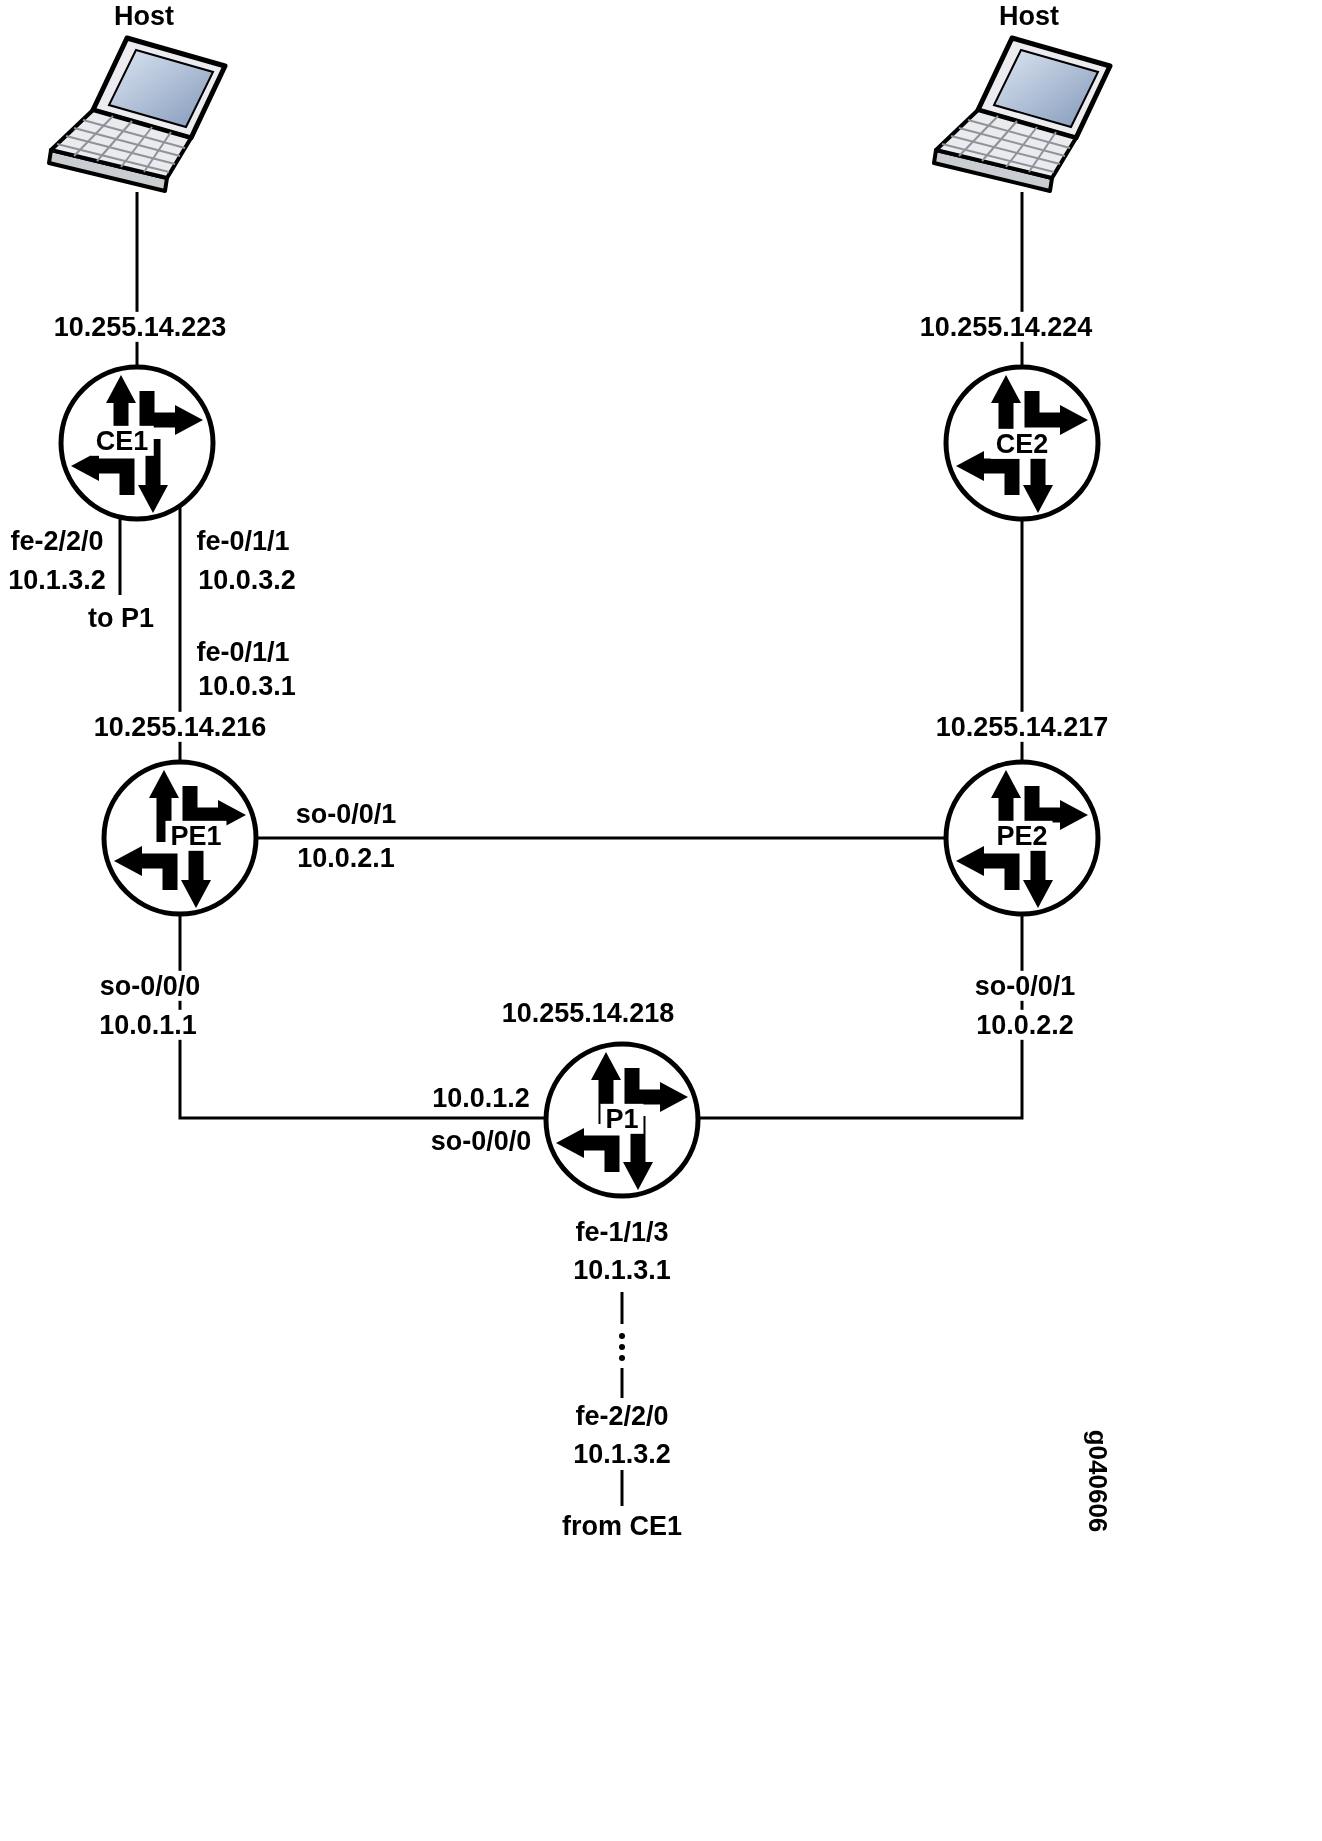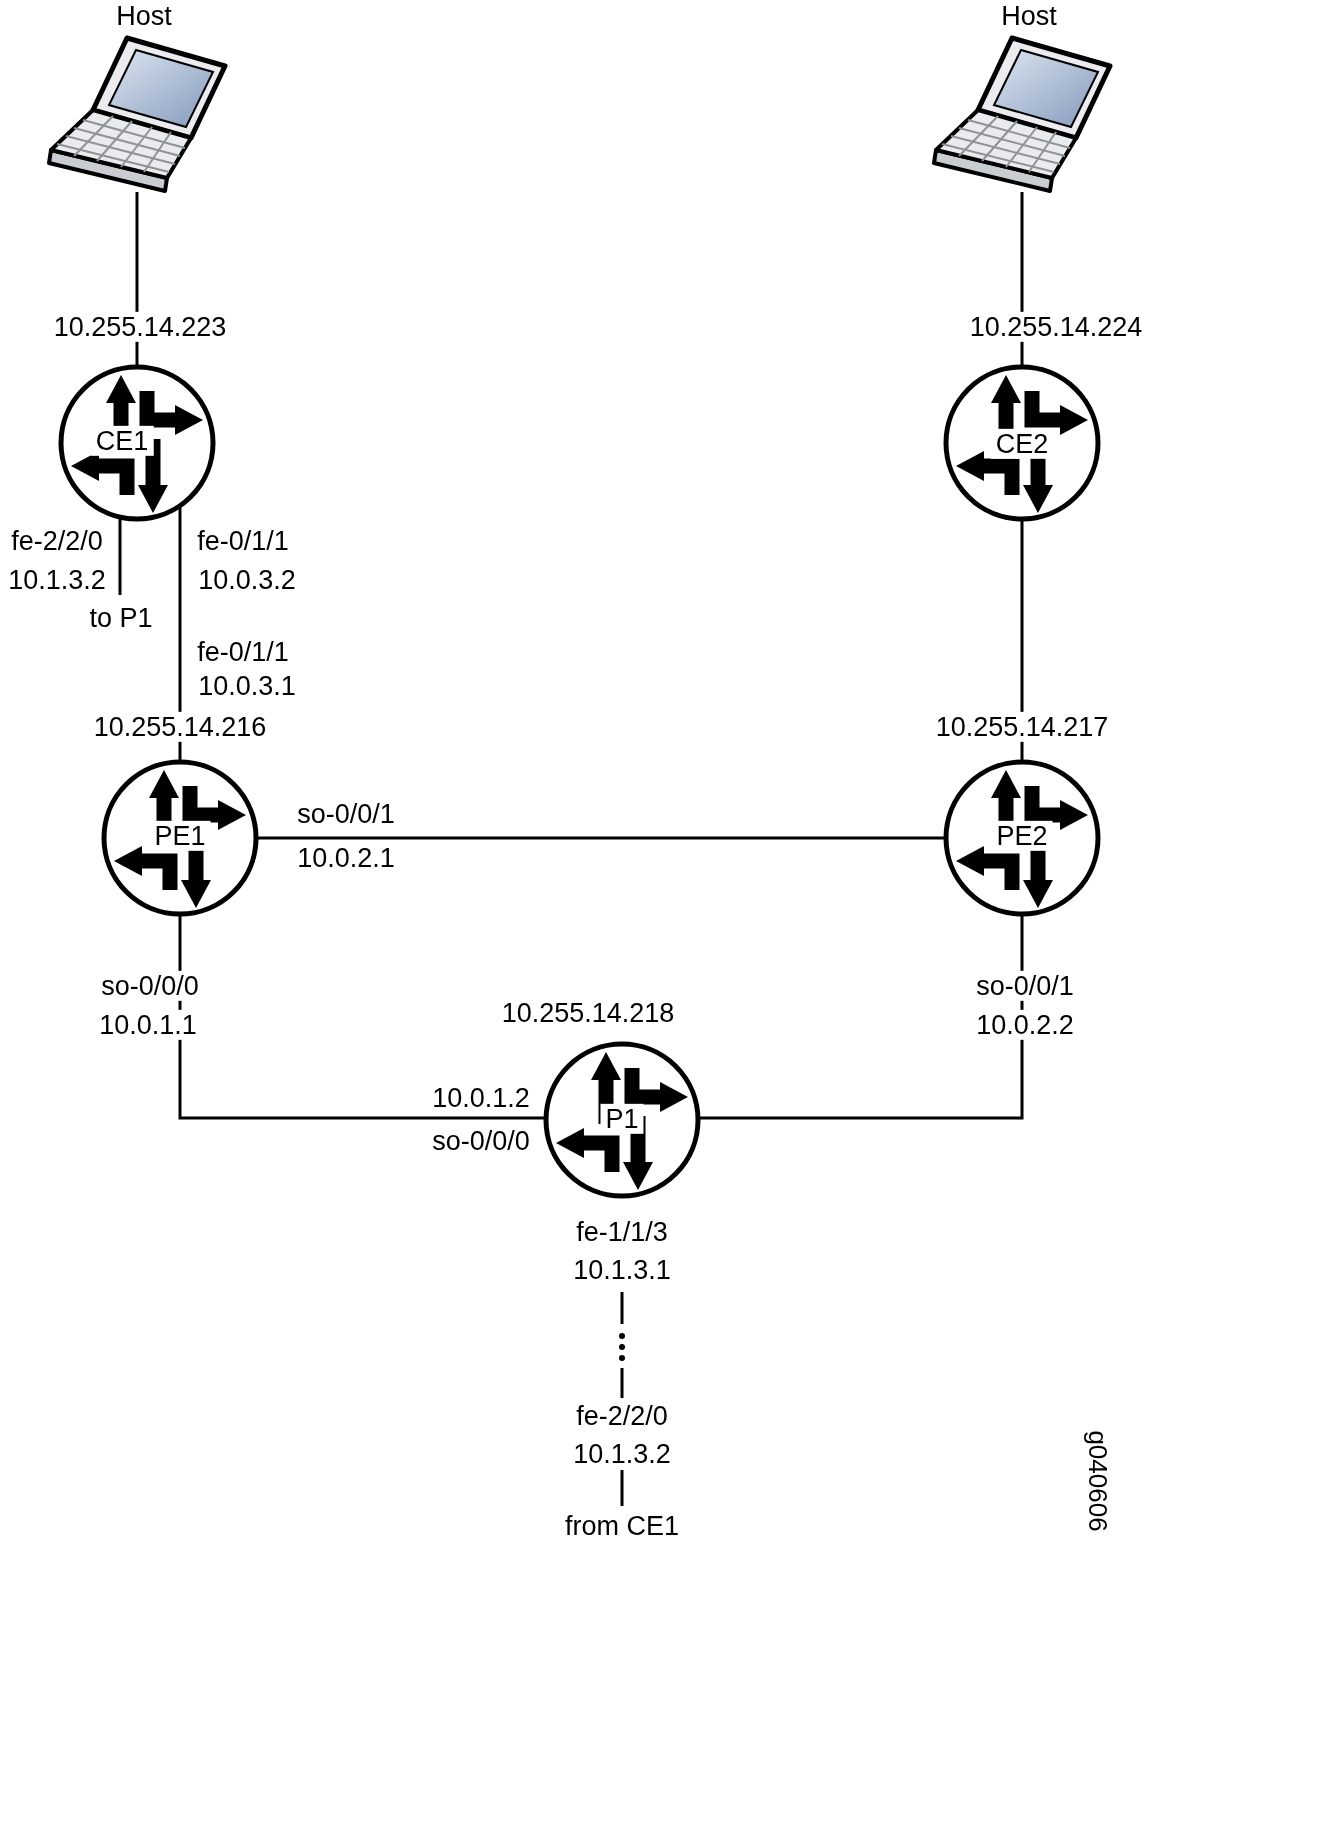--- a/index.html
+++ b/index.html
@@ -5,20 +5,21 @@
   * { box-sizing: border-box; }
   html, body { margin: 0; padding: 0; background: #ffffff; }
   .canvas {
     position: relative;
     width: 1144px;
     height: 1841px;
     background: #ffffff;
     font-family: "Liberation Sans", "DejaVu Sans", sans-serif;
     color: #000;
     overflow: hidden;
+    font-weight: bold;
   }
   .wires { position: absolute; left: 0; top: 0; }
   .lbl {
     position: absolute;
     transform: translate(-50%, -50%);
     font-size: 27px;
     line-height: 1.05;
     white-space: nowrap;
     text-align: center;
   }
@@ -97,37 +98,37 @@
     <use href="#router" x="942" y="363"></use>
     <use href="#router" x="100" y="758"></use>
     <use href="#router" x="942" y="758"></use>
     <use href="#router" x="542" y="1040"></use>
   </svg>
 
   <div class="lbl" style="left:144px; top:16px">Host</div>
   <div class="lbl" style="left:1029px; top:16px">Host</div>
 
   <div class="lbl bg" style="left:140px; top:327px">10.255.14.223</div>
-  <div class="lbl bg" style="left:1056px; top:327px">10.255.14.224</div>
+  <div class="lbl bg" style="left:1006px; top:327px">10.255.14.224</div>
   <div class="lbl bg" style="left:122px; top:441px">CE1</div>
   <div class="lbl bg" style="left:1022px; top:444px">CE2</div>
 
   <div class="lbl" style="left:57px; top:541px">fe-2/2/0</div>
   <div class="lbl" style="left:57px; top:580px">10.1.3.2</div>
   <div class="lbl" style="left:121px; top:618px">to P1</div>
 
   <div class="lbl" style="left:243px; top:541px">fe-0/1/1</div>
   <div class="lbl" style="left:247px; top:580px">10.0.3.2</div>
 
   <div class="lbl" style="left:243px; top:652px">fe-0/1/1</div>
   <div class="lbl" style="left:247px; top:686px">10.0.3.1</div>
 
   <div class="lbl bg" style="left:180px; top:727px">10.255.14.216</div>
   <div class="lbl bg" style="left:1022px; top:727px">10.255.14.217</div>
-  <div class="lbl bg" style="left:180px; top:836px">PE1</div>
+  <div class="lbl bg" style="left:196px; top:836px">PE1</div>
   <div class="lbl bg" style="left:1022px; top:836px">PE2</div>
 
   <div class="lbl" style="left:346px; top:814px">so-0/0/1</div>
   <div class="lbl" style="left:346px; top:858px">10.0.2.1</div>
 
   <div class="lbl bg" style="left:150px; top:986px">so-0/0/0</div>
   <div class="lbl bg" style="left:148px; top:1025px">10.0.1.1</div>
 
   <div class="lbl bg" style="left:1025px; top:986px">so-0/0/1</div>
   <div class="lbl bg" style="left:1025px; top:1025px">10.0.2.2</div>

